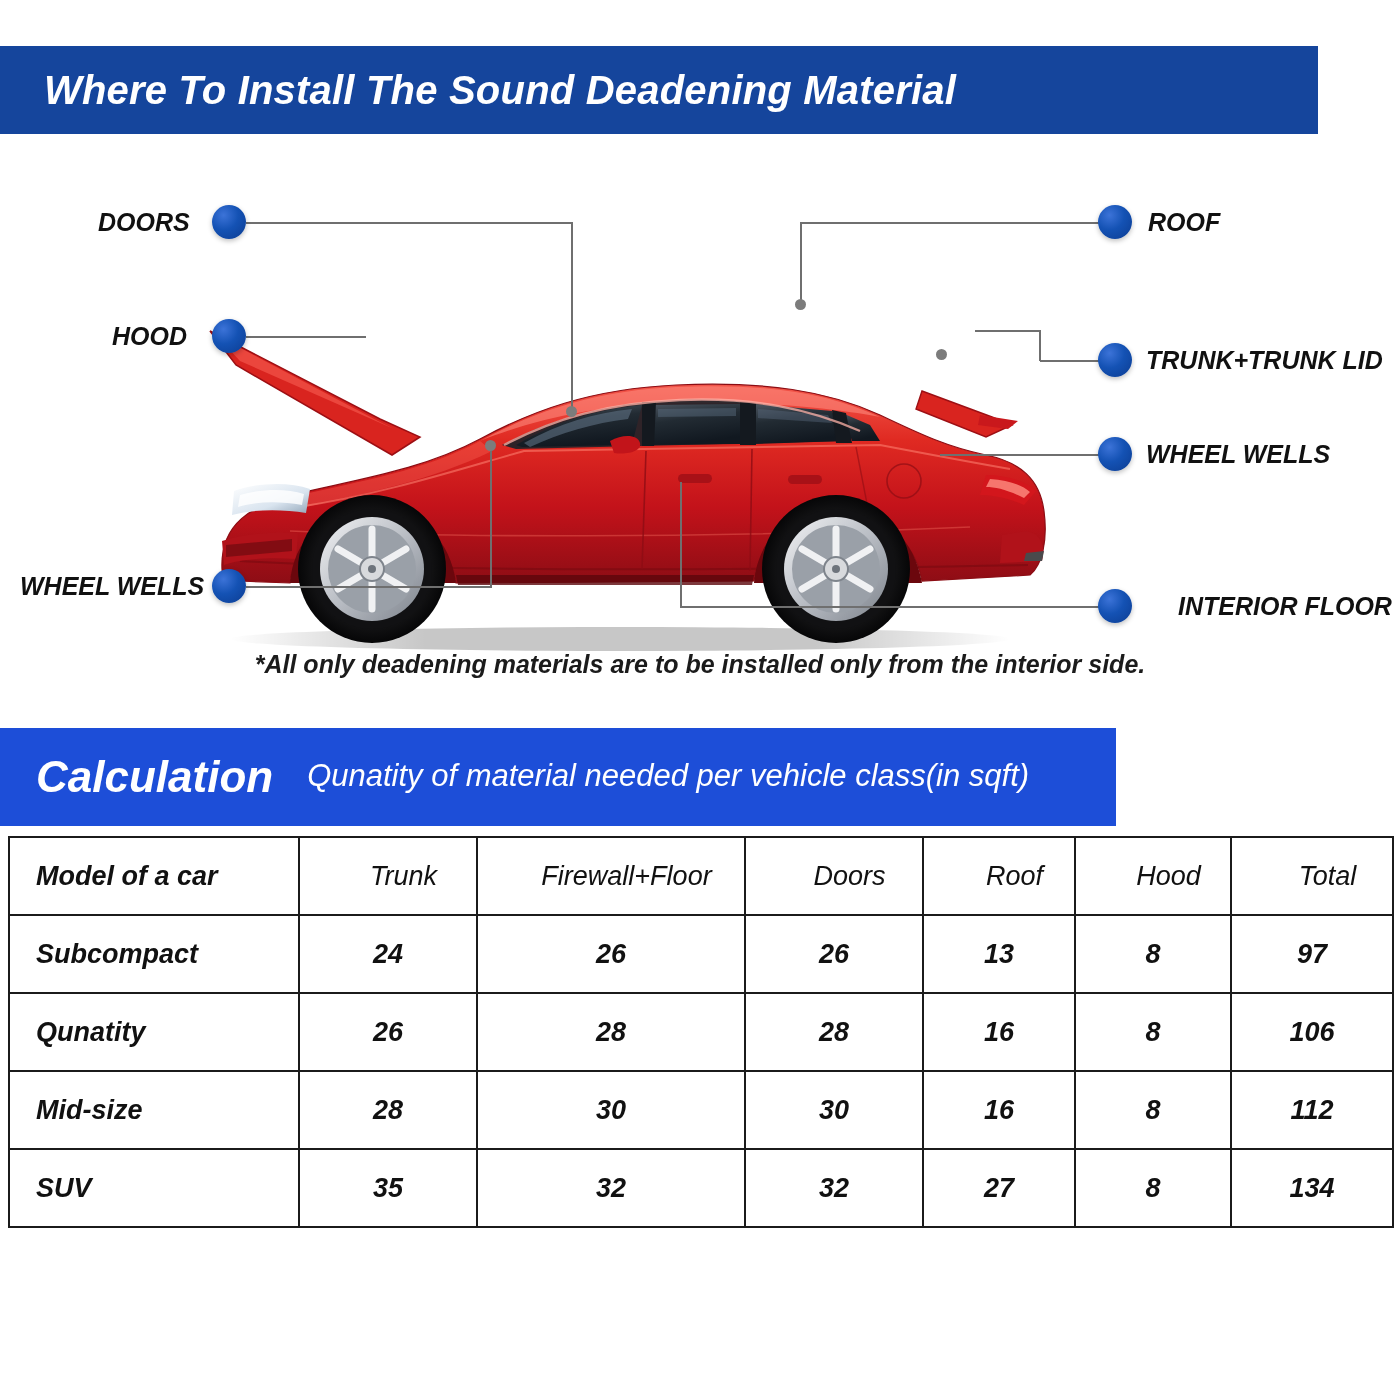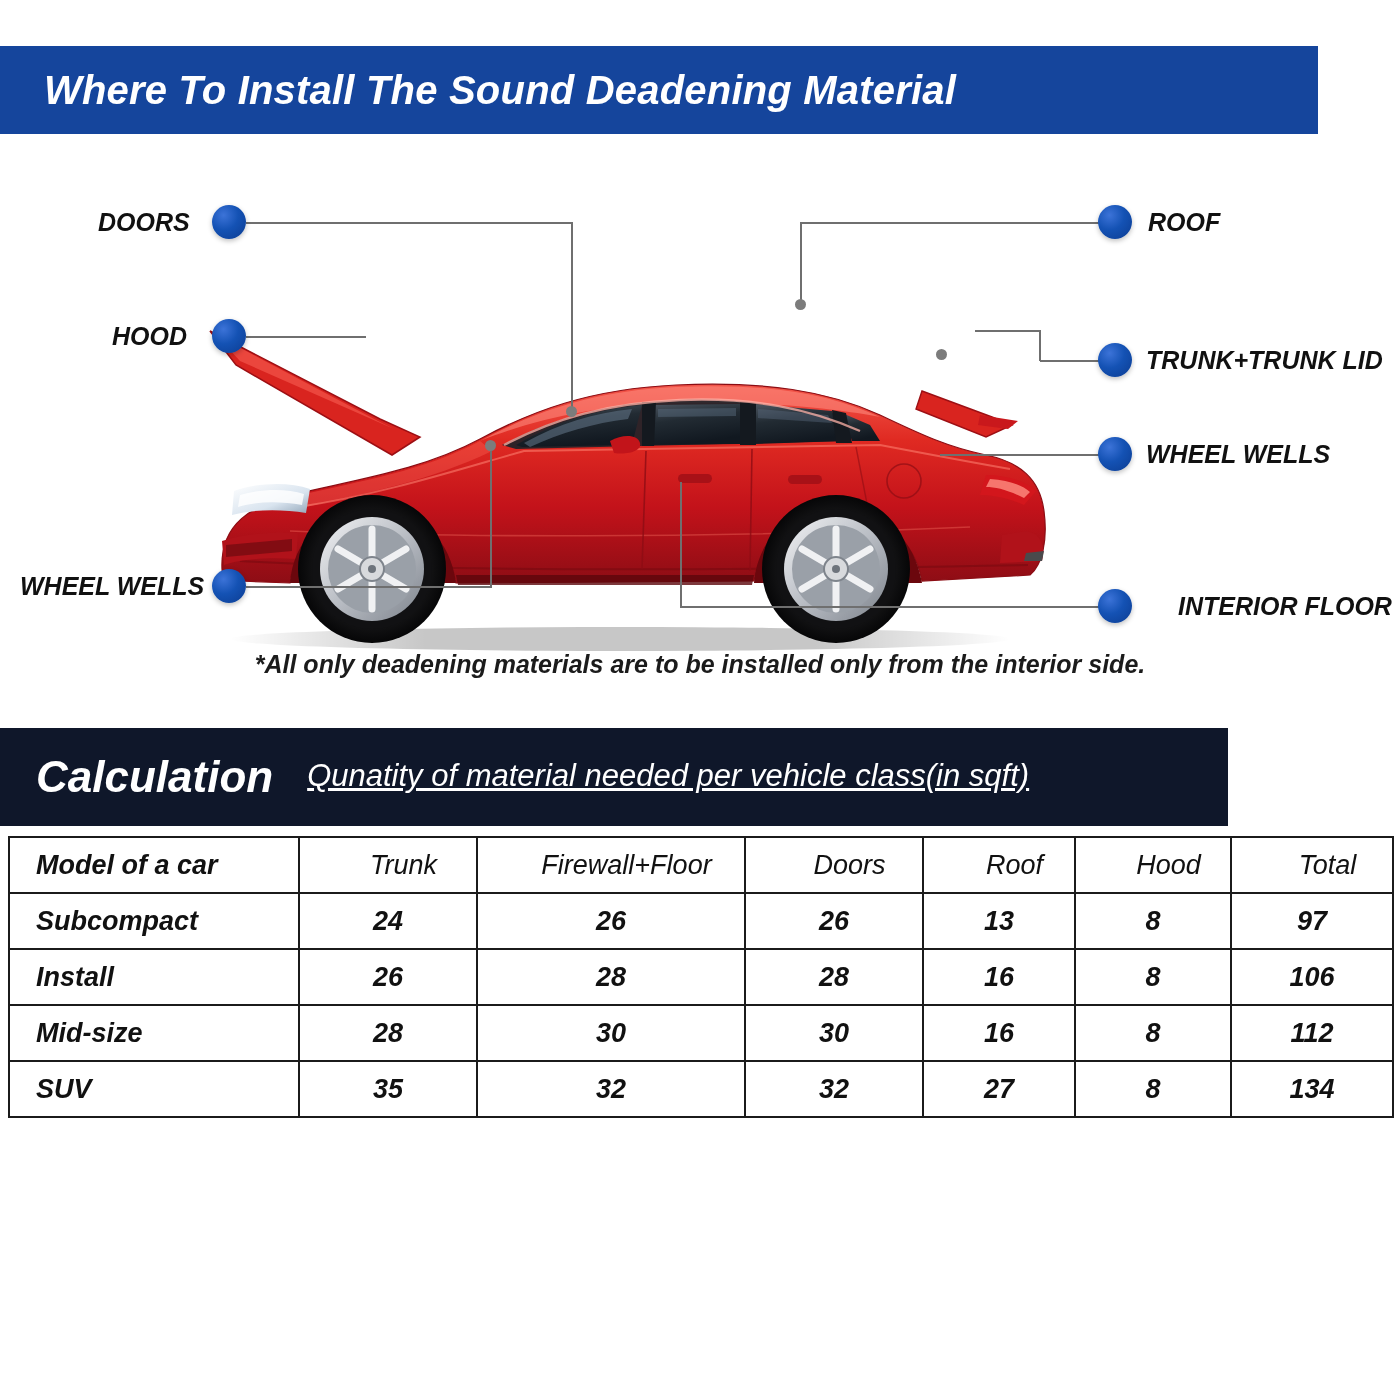--- a/index.html
+++ b/index.html
@@ -80,51 +80,50 @@
     text-align: center;
     font-size: 25px;
     font-style: italic;
     font-weight: bold;
     color: #1b1b1b;
   }
   
   .calc-banner {
     position: absolute;
     left: 0; top: 728px;
-    width: 1228px; height: 98px;
-    background: #0f172a;
+    width: 1116px; height: 98px;
+    background: #1d4ed8;
     display: flex;
     align-items: center;
     padding-left: 36px;
   }
   .calc-title {
     color: #ffffff;
     font-size: 44px;
     font-weight: bold;
     font-style: italic;
   }
   .calc-sub {
     color: #ffffff;
     font-size: 31px;
     font-style: italic;
     margin-left: 34px;
     padding-bottom: 2px;
-    text-decoration: underline;
   }
   
   table.calc {
     position: absolute;
     left: 8px; top: 836px;
     width: 1384px;
     border-collapse: collapse;
     table-layout: fixed;
   }
   table.calc td, table.calc th {
     border: 2px solid #1b1b1b;
-    height: 56px;
+    height: 78px;
     font-size: 27px;
     font-style: italic;
     color: #111111;
     text-align: center;
     font-weight: normal;
   }
   table.calc th { font-weight: normal; padding-left: 32px; }
   table.calc td.model, table.calc th.model {
     text-align: left;
     padding-left: 26px;
@@ -378,21 +377,21 @@
       <tr>
         <td class="model">Subcompact</td>
         <td>24</td>
         <td>26</td>
         <td>26</td>
         <td>13</td>
         <td>8</td>
         <td>97</td>
       </tr>
       <tr>
-        <td class="model">Install</td>
+        <td class="model">Qunatity</td>
         <td>26</td>
         <td>28</td>
         <td>28</td>
         <td>16</td>
         <td>8</td>
         <td>106</td>
       </tr>
       <tr>
         <td class="model">Mid-size</td>
         <td>28</td>

